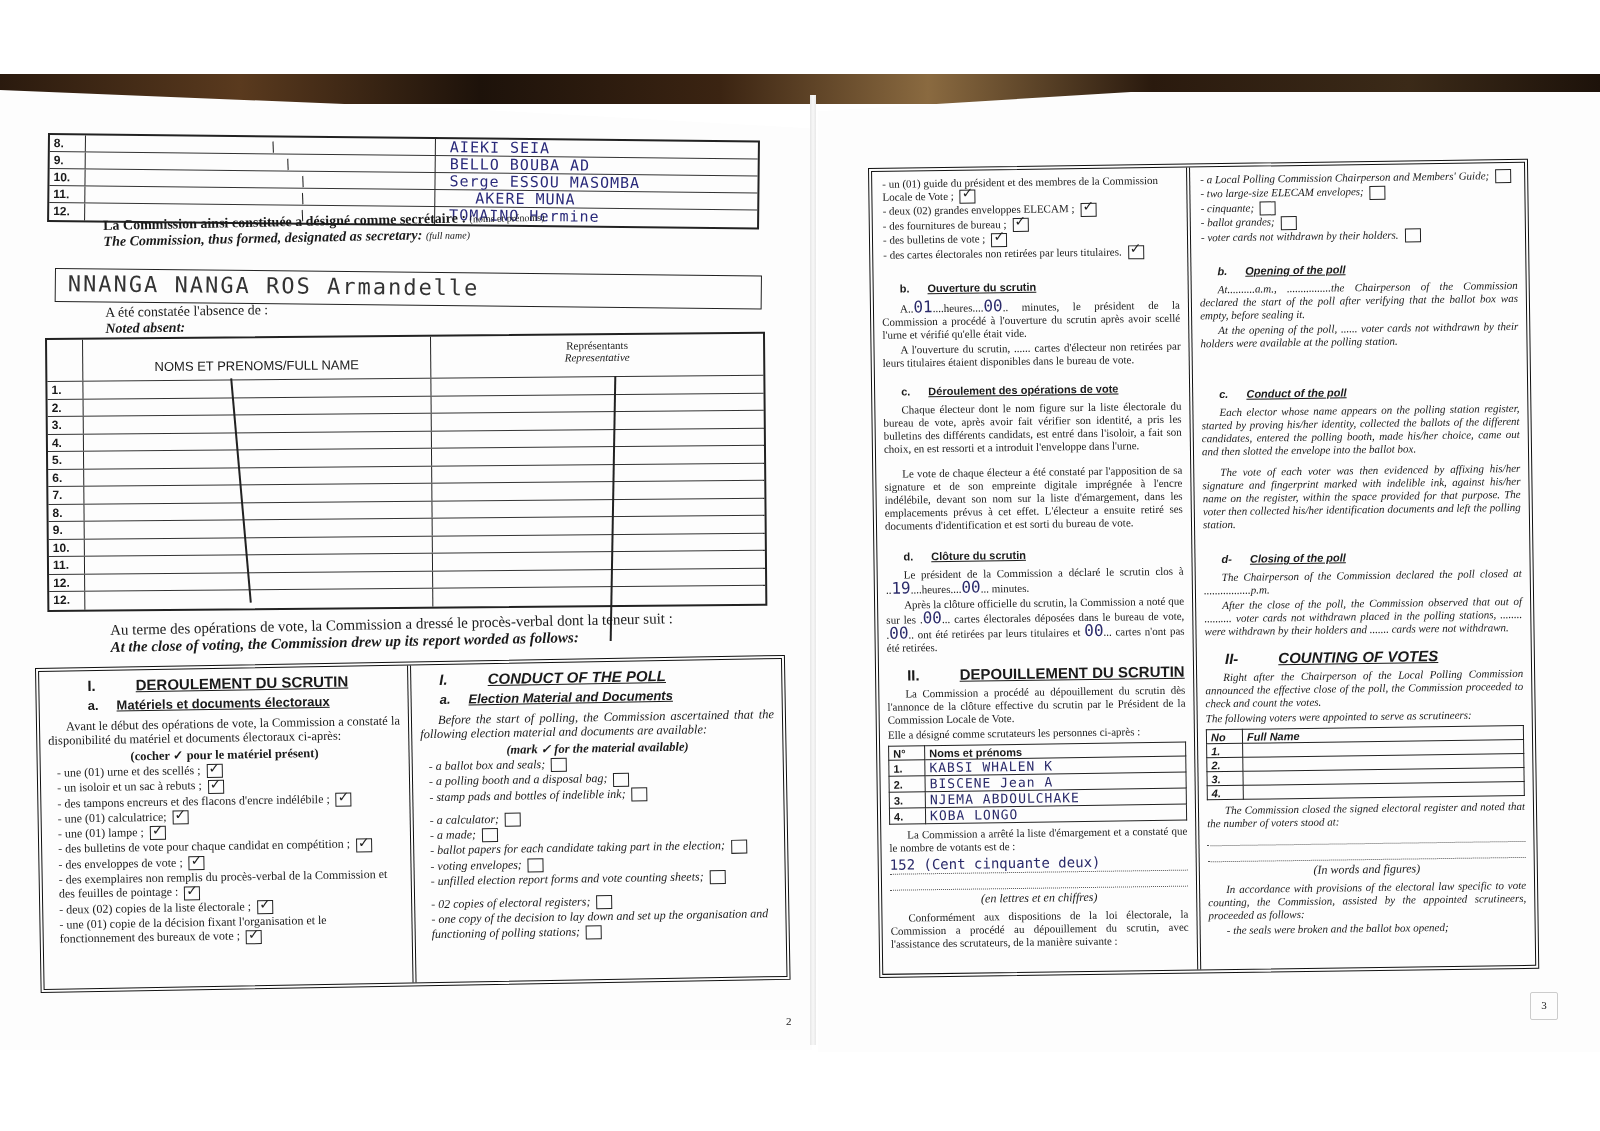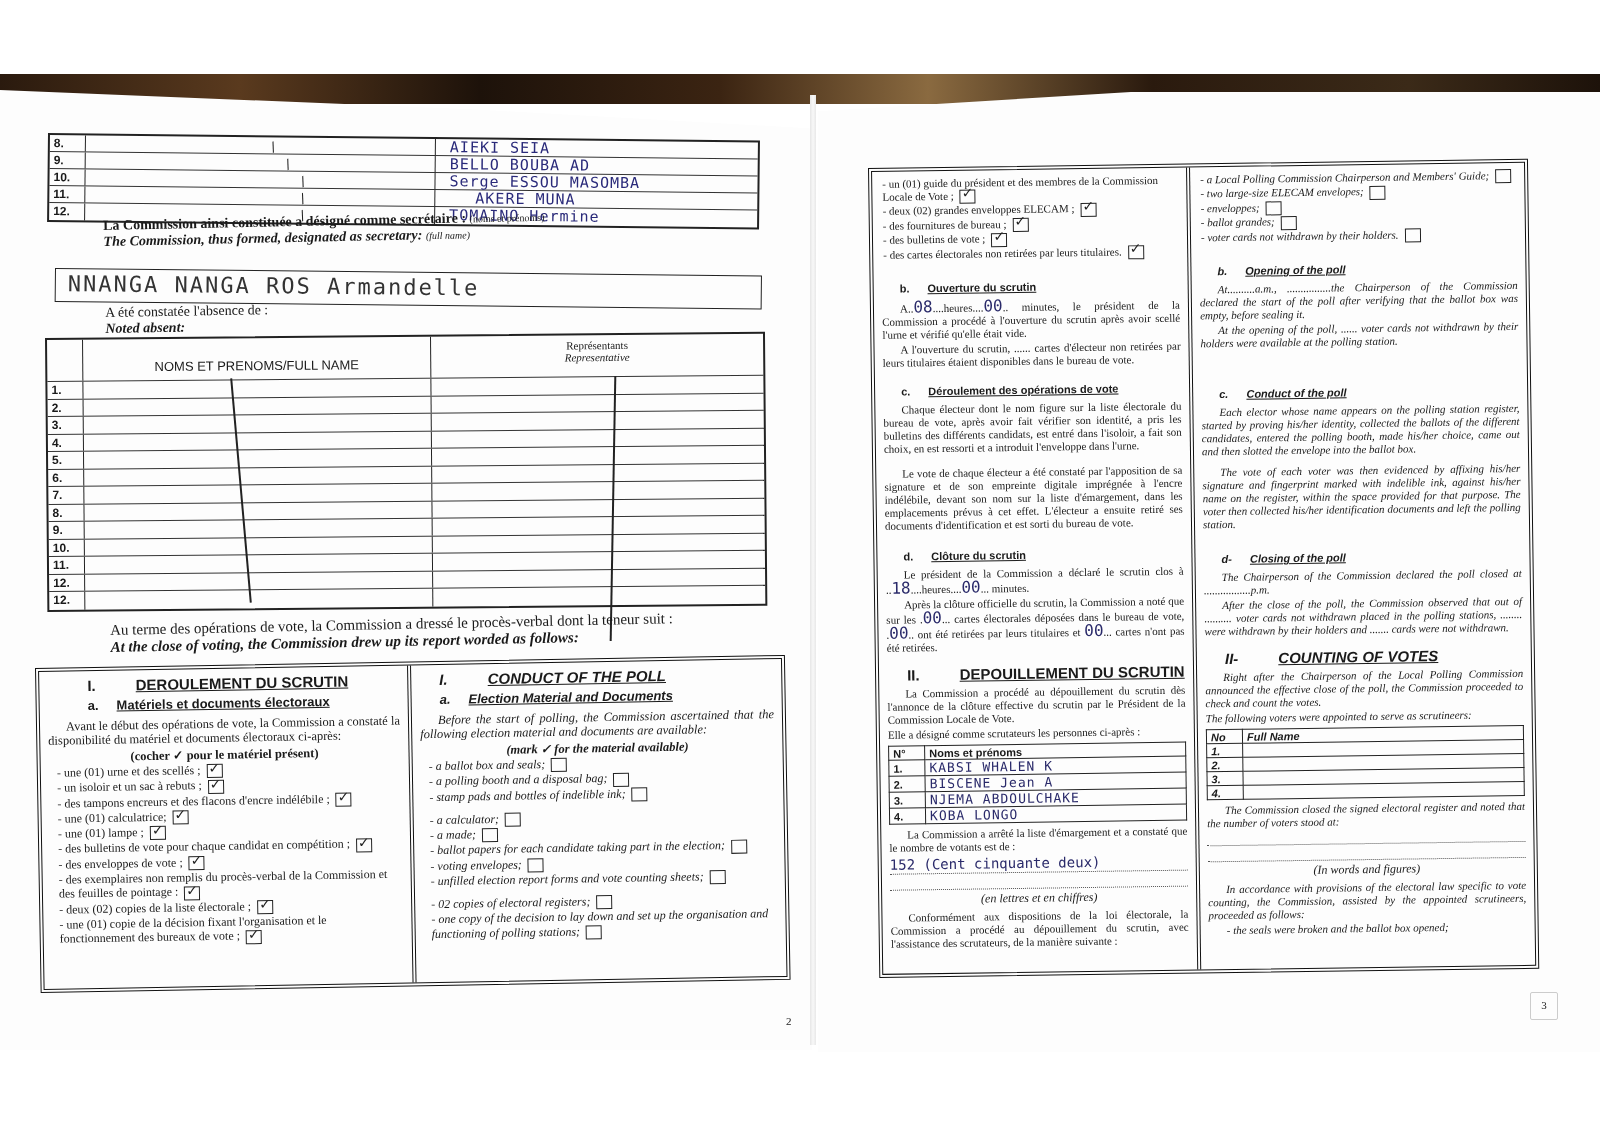--- a/index.html
+++ b/index.html
@@ -294,36 +294,36 @@
       <li><span>- deux (02) grandes enveloppes ELECAM ;</span><span class="cbox checked"></span></li>
       <li><span>- des fournitures de bureau ;</span><span class="cbox checked"></span></li>
       <li><span>- des bulletins de vote ;</span><span class="cbox checked"></span></li>
       <li><span>- des cartes électorales non retirées par leurs titulaires.</span><span class="cbox checked"></span></li>
     </ul>
     <div style="height:20px"></div>
     <div class="sub-title" style="font-size:11px;padding-left:18px">
       <span>b.</span>
       <span class="t">Ouverture du scrutin</span>
     </div>
-    <p class="para" style="font-size:11px;line-height:13px">A..<span class="handwritten">08</span>....heures....<span class="handwritten">00</span>.. <span>minutes, le président de la Commission a procédé à l'ouverture du scrutin après avoir scellé l'urne et vérifié qu'elle était vide.</span></p>
+    <p class="para" style="font-size:11px;line-height:13px">A..<span class="handwritten">01</span>....heures....<span class="handwritten">00</span>.. <span>minutes, le président de la Commission a procédé à l'ouverture du scrutin après avoir scellé l'urne et vérifié qu'elle était vide.</span></p>
     <p class="para" style="font-size:11px;line-height:13px">A l'ouverture du scrutin, ...... cartes d'électeur non retirées par leurs titulaires étaient disponibles dans le bureau de vote.</p>
     <div style="height:14px"></div>
     <div class="sub-title" style="font-size:11px;padding-left:18px">
       <span>c.</span>
       <span class="t">Déroulement des opérations de vote</span>
     </div>
     <p class="para" style="font-size:11px;line-height:13px">Chaque électeur dont le nom figure sur la liste électorale du bureau de vote, après avoir fait vérifier son identité, a pris les bulletins des différents candidats, est entré dans l'isoloir, a fait son choix, en est ressorti et a introduit l'enveloppe dans l'urne.</p>
     <div style="height:10px"></div>
     <p class="para" style="font-size:11px;line-height:13px">Le vote de chaque électeur a été constaté par l'apposition de sa signature et de son empreinte digitale imprégnée à l'encre indélébile, devant son nom sur la liste d'émargement, dans les emplacements prévus à cet effet. L'électeur a ensuite retiré ses documents d'identification et est sorti du bureau de vote.</p>
     <div style="height:16px"></div>
     <div class="sub-title" style="font-size:11px;padding-left:18px">
       <span>d.</span>
       <span class="t">Clôture du scrutin</span>
     </div>
-    <p class="para" style="font-size:11px;line-height:13px"><span>Le président de la Commission a déclaré le scrutin clos à</span> ..<span class="handwritten">18</span>....heures....<span class="handwritten">00</span>... minutes.</p>
+    <p class="para" style="font-size:11px;line-height:13px"><span>Le président de la Commission a déclaré le scrutin clos à</span> ..<span class="handwritten">19</span>....heures....<span class="handwritten">00</span>... minutes.</p>
     <p class="para" style="font-size:11px;line-height:13px"><span>Après la clôture officielle du scrutin, la Commission a noté que sur les</span> .<span class="handwritten">00</span>... <span>cartes électorales déposées dans le bureau de vote,</span> .<span class="handwritten">00</span>.. <span>ont été retirées par leurs titulaires et</span> <span class="handwritten">00</span>... <span>cartes n'ont pas été retirées.</span></p>
     <div style="height:10px"></div>
     <div class="sec-title" style="padding-left:20px">
       <span>II.</span>
       <span class="t">DEPOUILLEMENT DU SCRUTIN</span>
     </div>
     <p class="para" style="font-size:11px;line-height:13px">La Commission a procédé au dépouillement du scrutin dès l'annonce de la clôture effective du scrutin par le Président de la Commission Locale de Vote.</p>
     <p class="para" style="font-size:11px;line-height:13px;text-indent:0">Elle a désigné comme scrutateurs les personnes ci-après :</p>
     <table class="scr-table">
       <tbody>
@@ -353,21 +353,21 @@
     <div class="dotline handwritten" style="font-size:14px;height:18px">152 (Cent cinquante deux)</div>
     <div class="dotline"></div>
     <div class="center-note">(en lettres et en chiffres)</div>
     <p class="para" style="font-size:11px;line-height:13px;margin-top:4px">Conformément aux dispositions de la loi électorale, la Commission a procédé au dépouillement du scrutin, avec l'assistance des scrutateurs, de la manière suivante :</p>
   </div>
 
   <div class="col col-en italic">
     <ul class="check-list" style="font-size:11px;line-height:13px;padding-left:2px">
       <li><span>- a Local Polling Commission Chairperson and Members' Guide;</span><span class="cbox"></span></li>
       <li><span>- two large-size ELECAM envelopes;</span><span class="cbox"></span></li>
-      <li><span>- enveloppes;</span><span class="cbox"></span></li>
+      <li><span>- cinquante;</span><span class="cbox"></span></li>
       <li><span>- ballot grandes;</span><span class="cbox"></span></li>
       <li><span>- voter cards not withdrawn by their holders.</span><span class="cbox"></span></li>
     </ul>
     <div style="height:20px"></div>
     <div class="sub-title" style="font-size:11px;padding-left:18px">
       <span>b.</span>
       <span class="t">Opening of the poll</span>
     </div>
     <p class="para" style="font-size:11px;line-height:13px">At..........a.m., ................the Chairperson of the Commission declared the start of the poll after verifying that the ballot box was empty, before sealing it.</p>
     <p class="para" style="font-size:11px;line-height:13px">At the opening of the poll, ...... voter cards not withdrawn by their holders were available at the polling station.</p>

